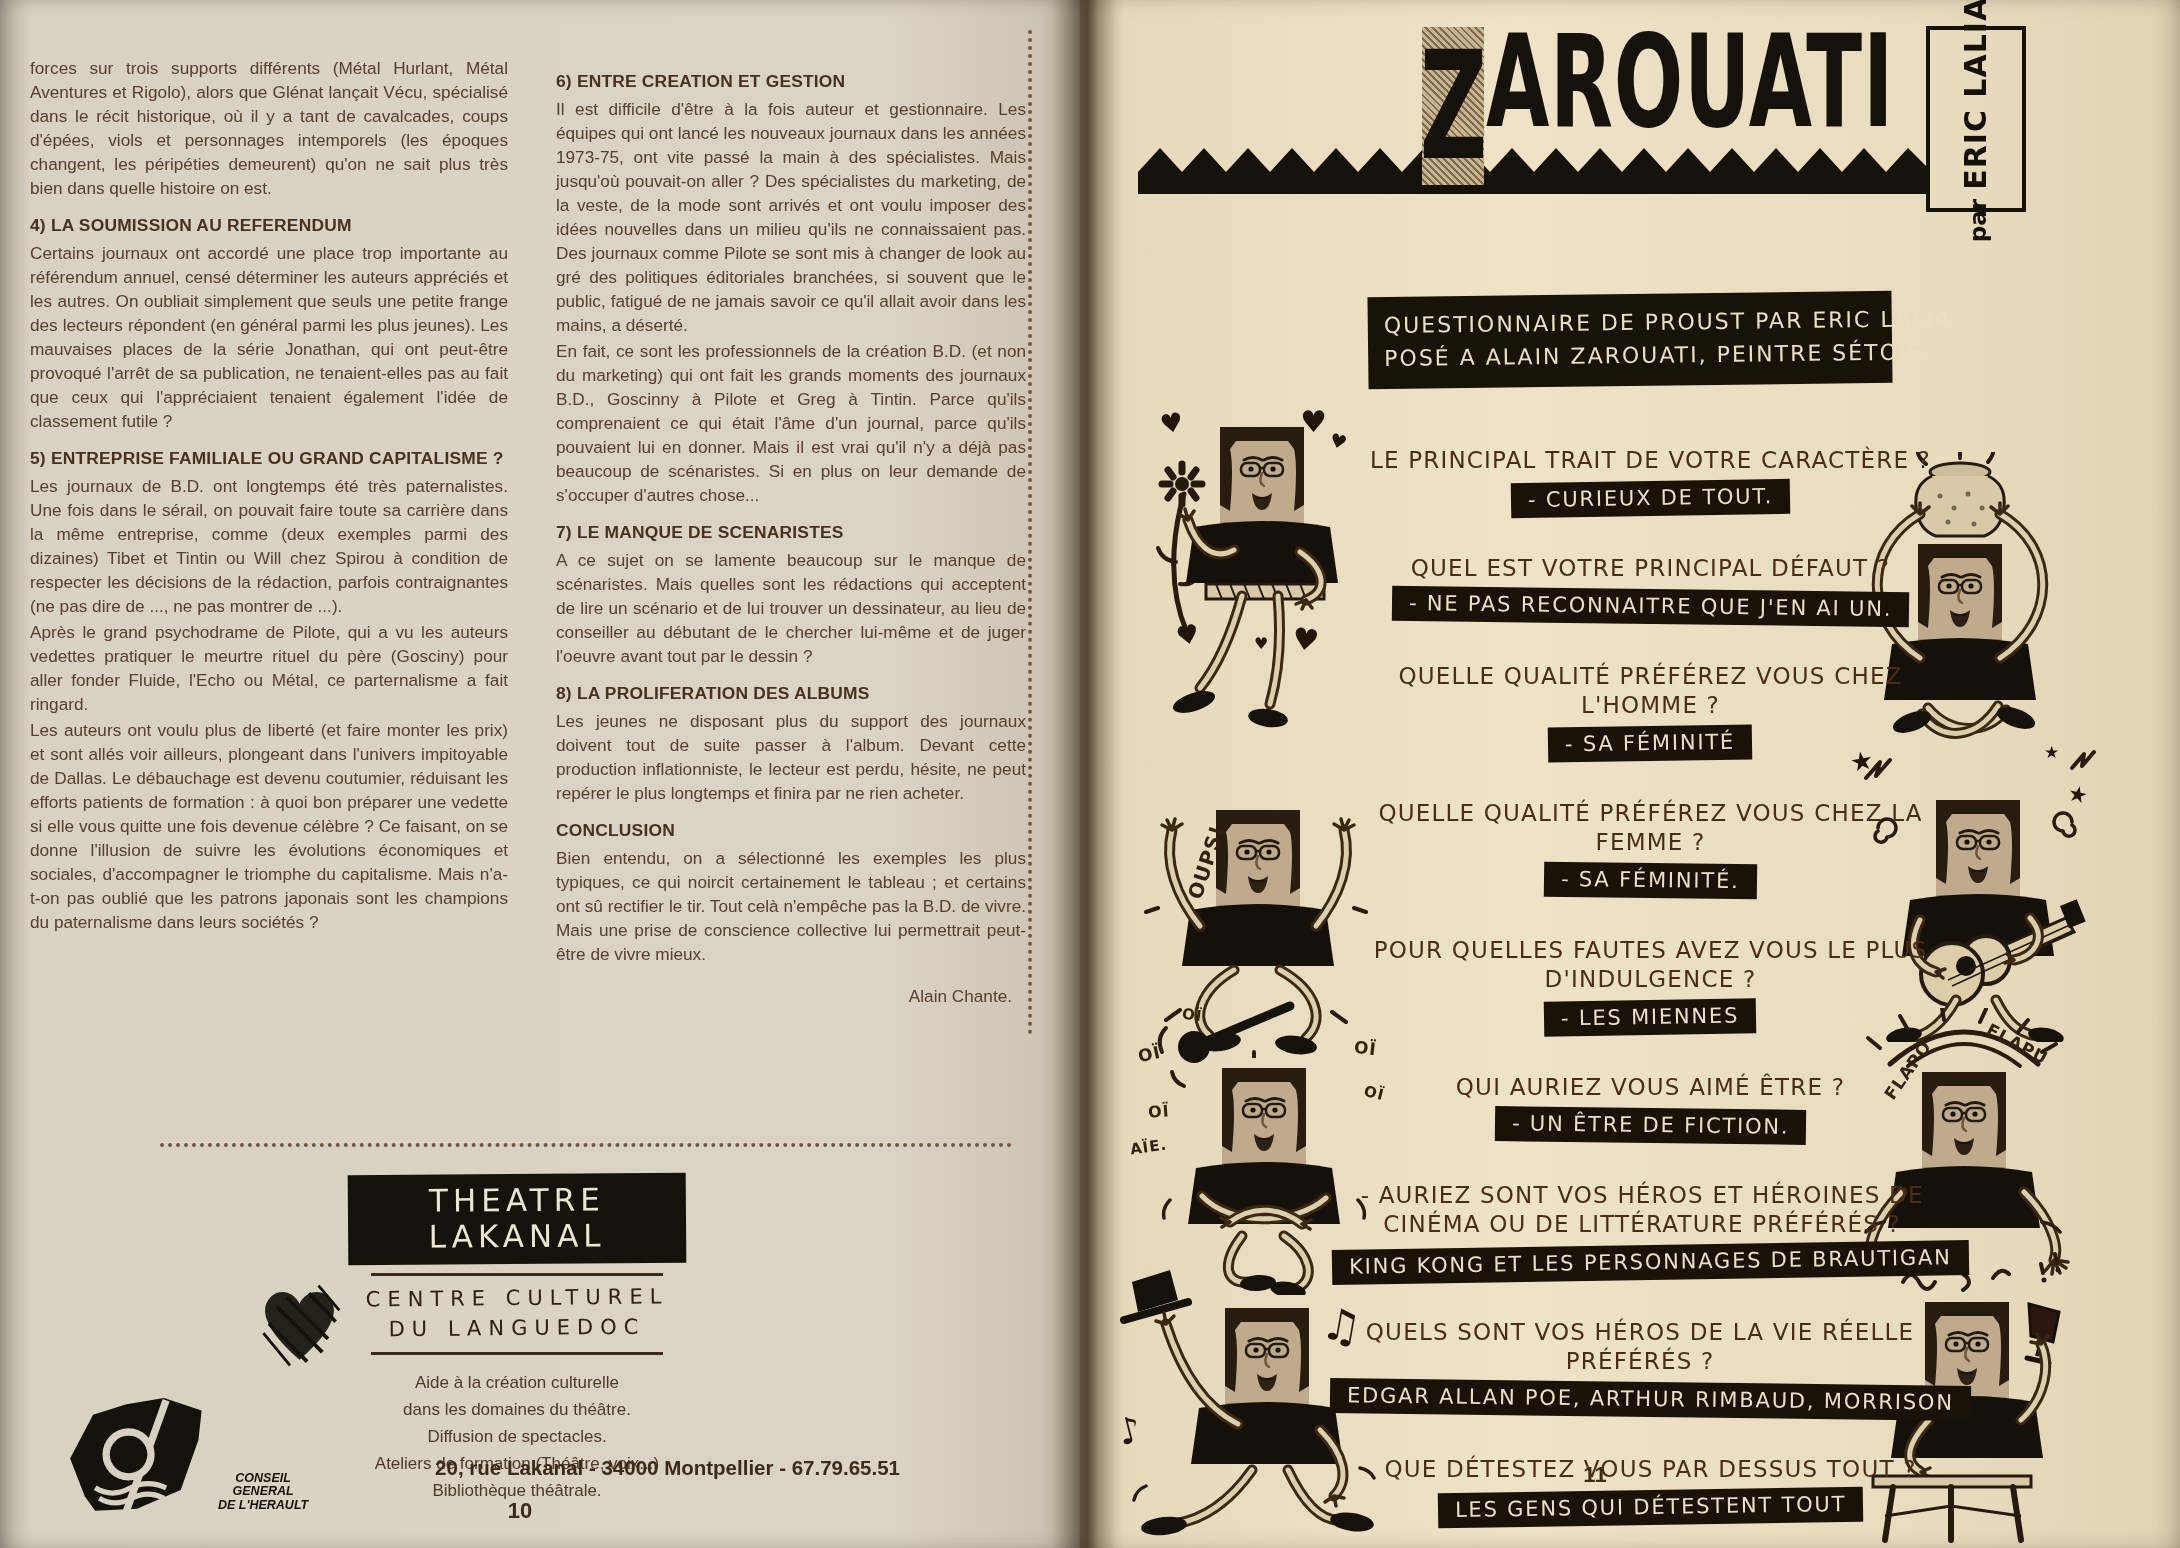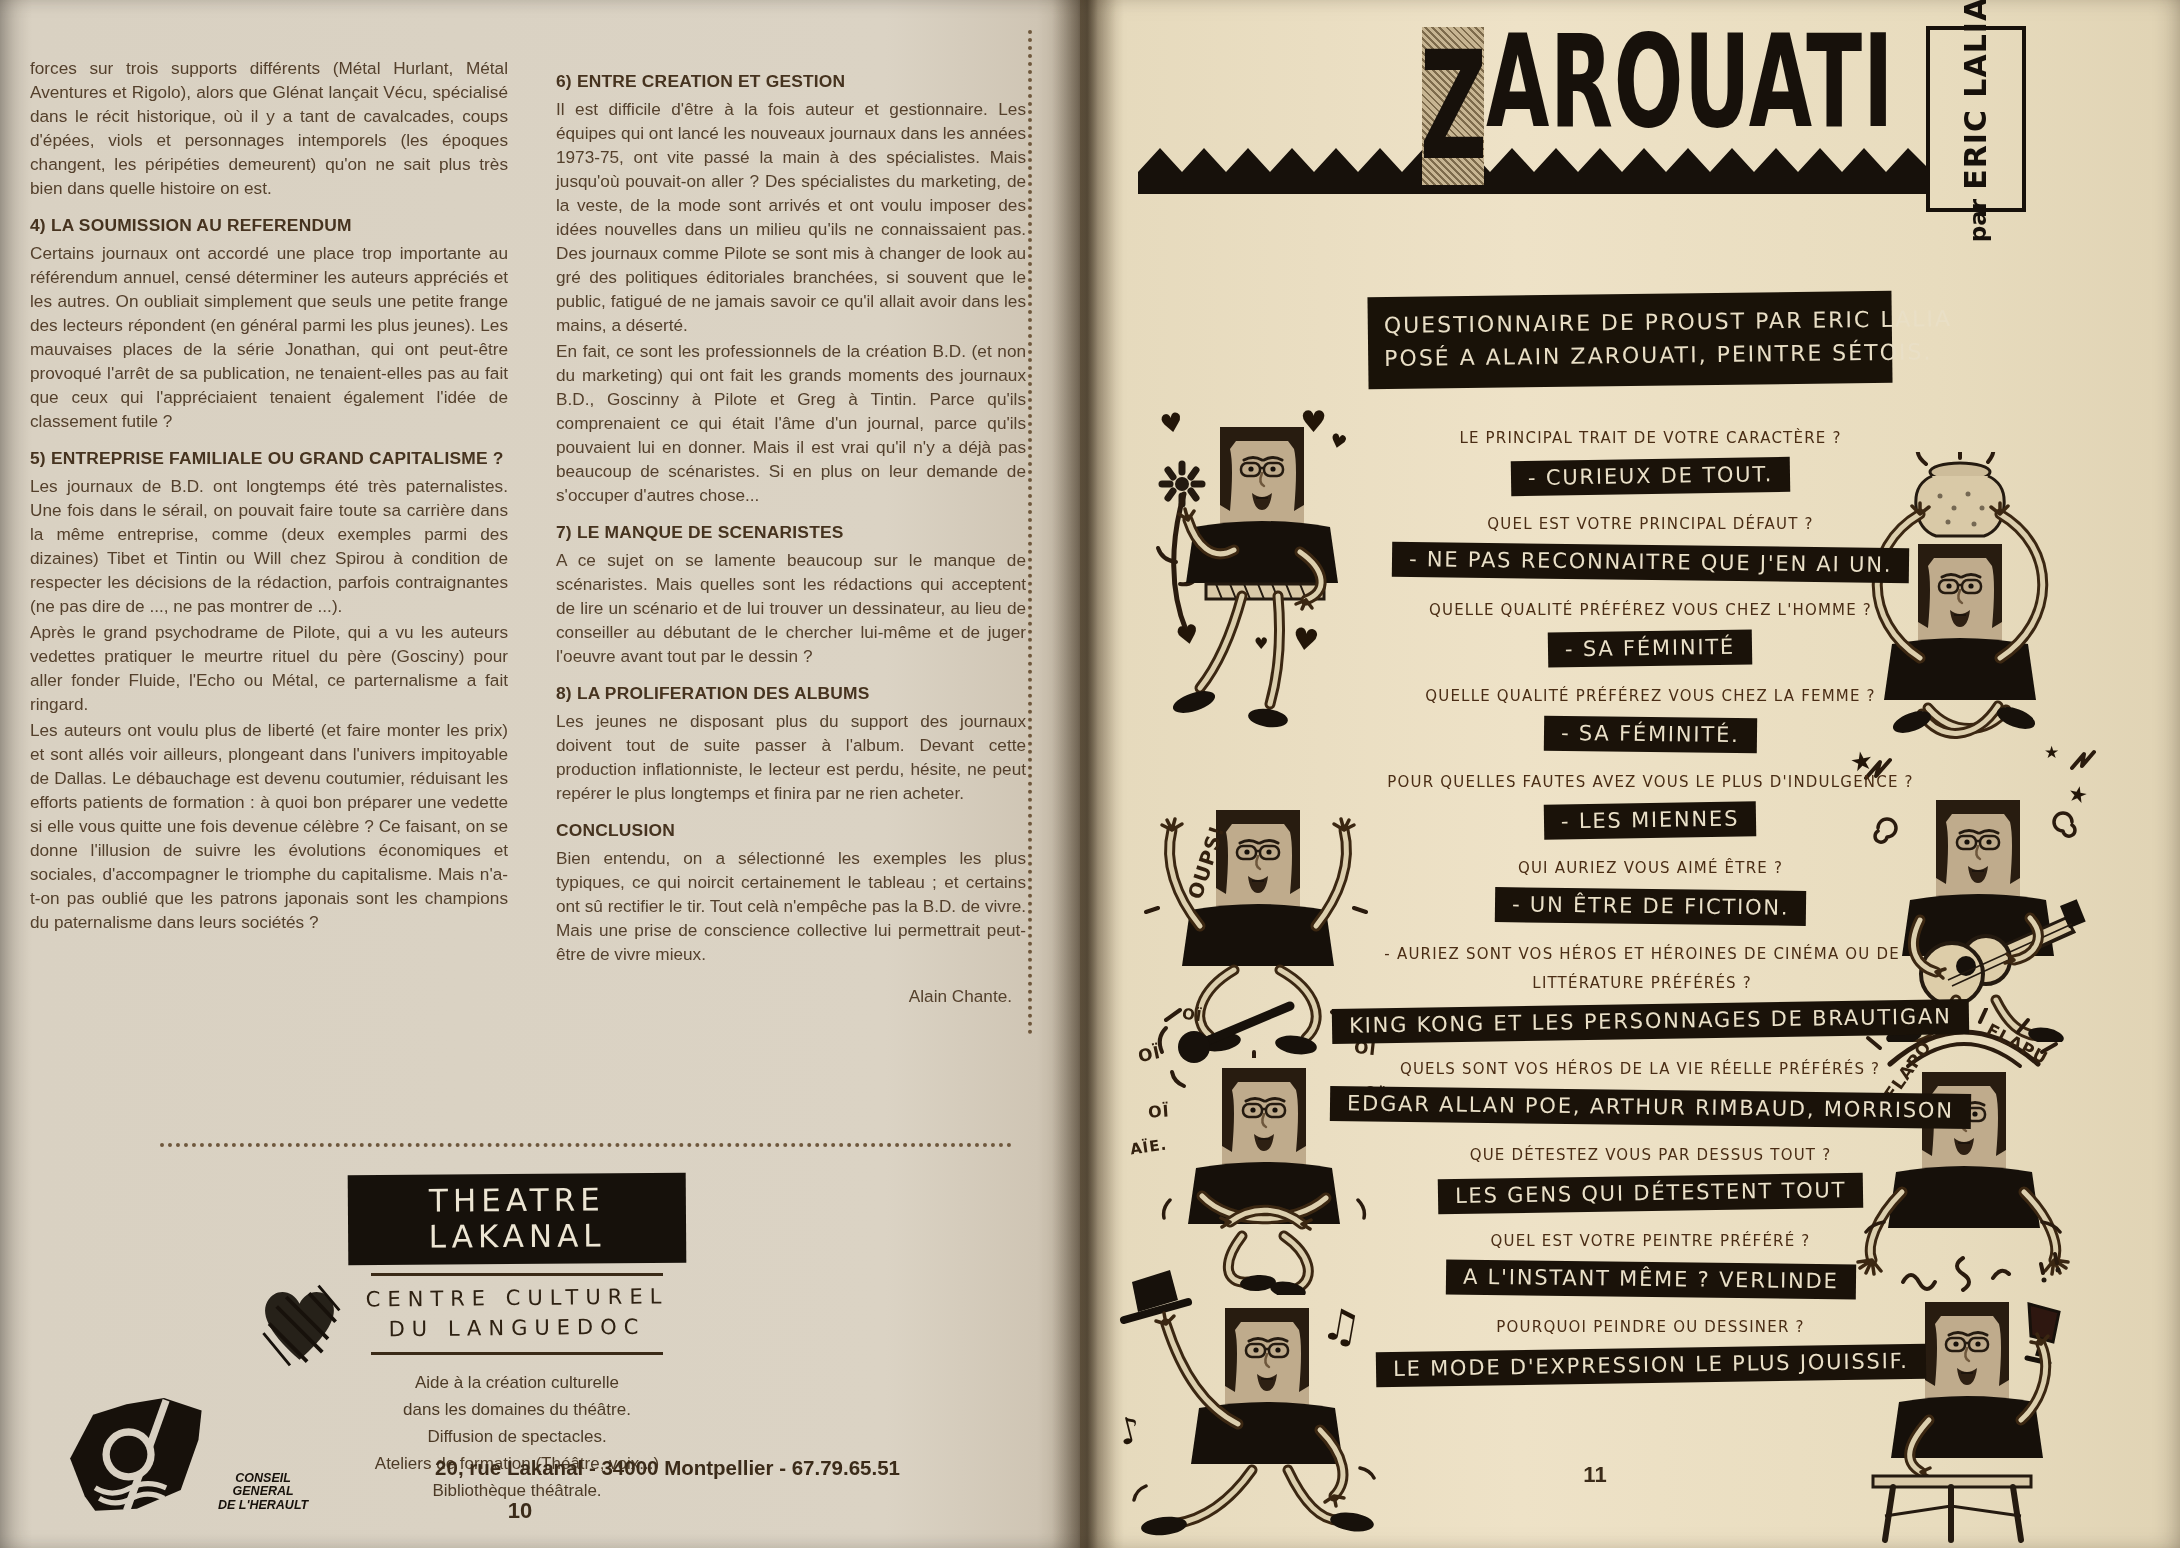--- a/index.html
+++ b/index.html
@@ -60,21 +60,21 @@
   .byline-name{font-size:30px;font-weight:bold;letter-spacing:1px;}
   
   .hand{font-family:"DejaVu Sans",sans-serif;}
   .intro-box{position:absolute;left:288px;top:294px;width:492px;background:#191208;z-index:4;
     padding:12px 16px 14px;transform:rotate(-.7deg);}
   .intro-box div{color:#e9dfc6;font-size:22px;letter-spacing:2px;line-height:33px;white-space:nowrap;}
   .qa-col{position:absolute;left:248px;top:424px;width:645px;z-index:4;display:flex;
     flex-direction:column;align-items:center;}
   .qa-item{margin-top:16px;text-align:center;}
   .qa-item:first-child{margin-top:0;}
-  .q{font-size:15px;letter-spacing:1.2px;line-height:29px;color:#4a2d15;max-width:620px;}
+  .q{font-size:23px;letter-spacing:1.2px;line-height:29px;color:#4a2d15;max-width:620px;margin-top:22px;}
   .a{display:inline-block;background:#1a1209;color:#eae0c8;font-size:21px;letter-spacing:1.8px;
     padding:5px 17px 6px;margin-top:6px;}
   .qa-item:nth-child(odd) .a{transform:rotate(-.9deg);}
   .qa-item:nth-child(even) .a{transform:rotate(.7deg);}
   
   .figure{position:absolute;z-index:2;pointer-events:none;}
   #fig-flower{left:70px;top:372px;width:215px;height:420px;}
   #fig-oups{left:58px;top:758px;width:235px;height:300px;}
   #fig-oi{left:50px;top:1000px;width:265px;height:295px;}
   #fig-hat{left:30px;top:1258px;width:290px;height:285px;}

